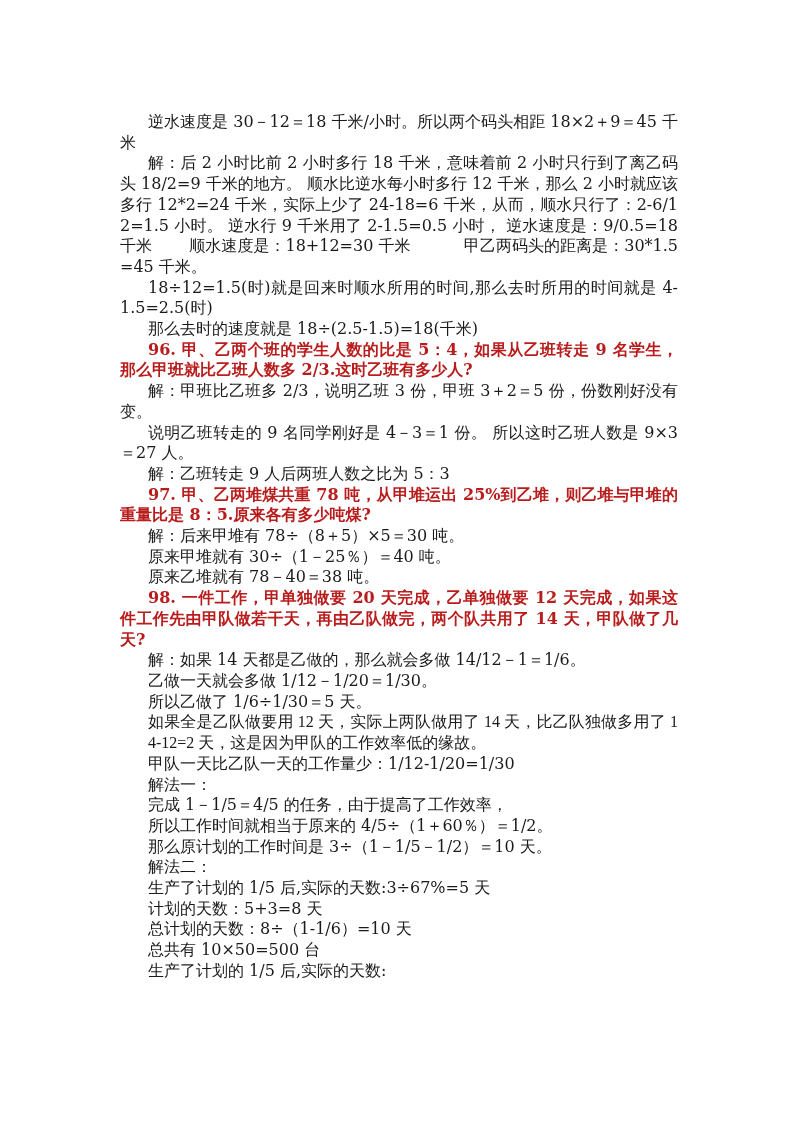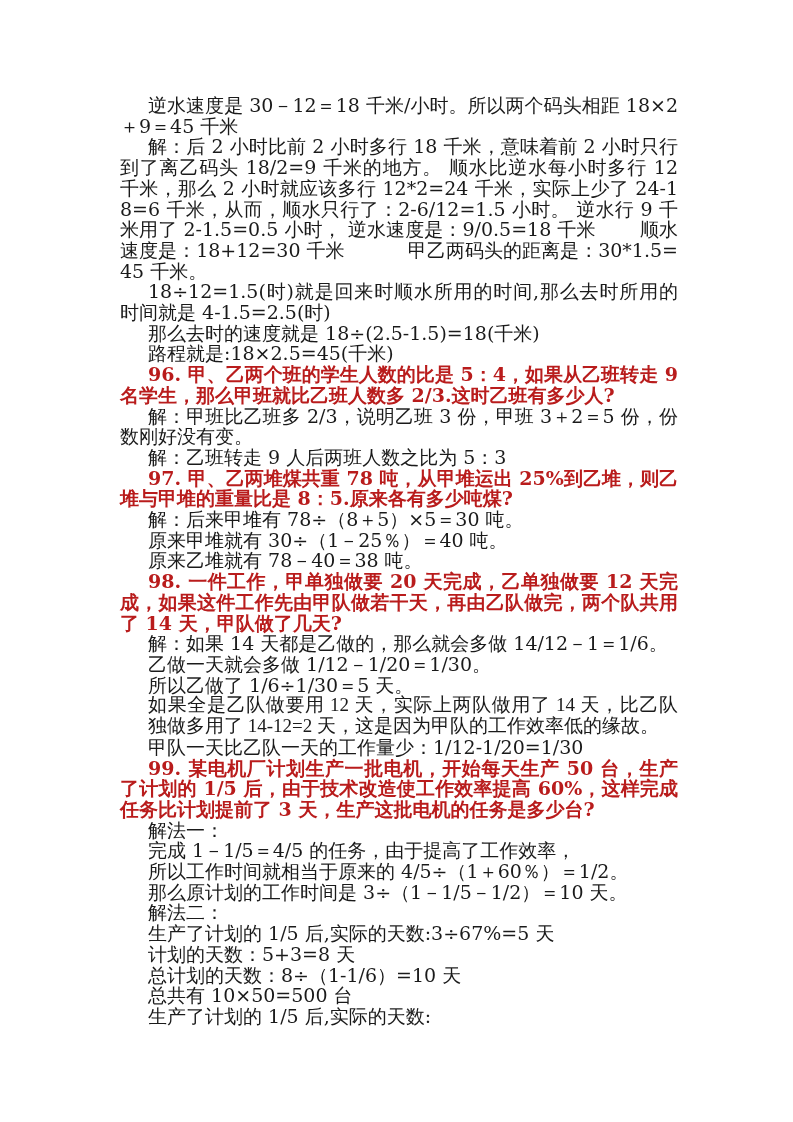--- a/index.html
+++ b/index.html
@@ -1,53 +1,52 @@
 <!DOCTYPE html>
 <html><head>
 <meta charset="utf-8">
 <style>
   html, body { margin: 0; padding: 0; background: #ffffff; }
   body { width: 793px; height: 1122px; position: relative; overflow: hidden; }
   .page {
     position: absolute;
     left: 120px;
-    top: 95px;
+    top: 112px;
     width: 558px;
     font-family: "DejaVu Serif", "Liberation Serif", serif;
-    font-size: 19px;
+    font-size: 16px;
     color: #1a1a1a;
     line-height: 20.7px;
   }
   .p { margin: 0; padding: 0; text-align: justify; text-justify: inter-character; word-break: break-all; }
   .ind { text-indent: 28px; }
   .bold { font-weight: bold; color: #b91c1c; }
 </style>
 </head>
 <body>
 
 <div class="page">
   <p class="p ind">逆水速度是 30－12＝18 千米/小时。所以两个码头相距 18×2＋9＝45 千米</p>
   <p class="p ind">解：后 2 小时比前 2 小时多行 18 千米，意味着前 2 小时只行到了离乙码头 18/2=9 千米的地方。 顺水比逆水每小时多行 12 千米，那么 2 小时就应该多行 12*2=24 千米，实际上少了 24-18=6 千米，从而，顺水只行了：2-6/12=1.5 小时。 逆水行 9 千米用了 2-1.5=0.5 小时， 逆水速度是：9/0.5=18 千米　　 顺水速度是：18+12=30 千米　　　 甲乙两码头的距离是：30*1.5=45 千米。</p>
   <p class="p ind">18÷12=1.5(时)就是回来时顺水所用的时间,那么去时所用的时间就是 4-1.5=2.5(时)</p>
   <p class="p ind">那么去时的速度就是 18÷(2.5-1.5)=18(千米)</p>
-  <p class="p ind">路程就是:18×2.5=45(千米)</p>
   <p class="p ind bold">96. 甲、乙两个班的学生人数的比是 5：4，如果从乙班转走 9 名学生，那么甲班就比乙班人数多 2/3.这时乙班有多少人?</p>
   <p class="p ind">解：甲班比乙班多 2/3，说明乙班 3 份，甲班 3＋2＝5 份，份数刚好没有变。</p>
+  <p class="p ind">说明乙班转走的 9 名同学刚好是 4－3＝1 份。 所以这时乙班人数是 9×3＝27 人。</p>
   <p class="p ind">解：乙班转走 9 人后两班人数之比为 5：3</p>
   <p class="p ind bold">97. 甲、乙两堆煤共重 78 吨，从甲堆运出 25%到乙堆，则乙堆与甲堆的重量比是 8：5.原来各有多少吨煤?</p>
   <p class="p ind">解：后来甲堆有 78÷（8＋5）×5＝30 吨。</p>
   <p class="p ind">原来甲堆就有 30÷（1－25％）＝40 吨。</p>
   <p class="p ind">原来乙堆就有 78－40＝38 吨。</p>
   <p class="p ind bold">98. 一件工作，甲单独做要 20 天完成，乙单独做要 12 天完成，如果这件工作先由甲队做若干天，再由乙队做完，两个队共用了 14 天，甲队做了几天?</p>
   <p class="p ind">解：如果 14 天都是乙做的，那么就会多做 14/12－1＝1/6。</p>
   <p class="p ind">乙做一天就会多做 1/12－1/20＝1/30。</p>
   <p class="p ind">所以乙做了 1/6÷1/30＝5 天。</p>
   <p class="p" style="padding-left:28px;font-family:Liberation Serif, serif;">如果全是乙队做要用 12 天，实际上两队做用了 14 天，比乙队独做多用了 14-12=2 天，这是因为甲队的工作效率低的缘故。</p>
   <p class="p ind">甲队一天比乙队一天的工作量少：1/12-1/20=1/30</p>
-  <p class="p ind bold">99. 某电机厂计划生产一批电机，开始每天生产 50 台，生产了计划的 1/5 后，由于技术改造使工作效率提高 60%，这样完成任务比计划提前了 3 天，生产这批电机的任务是多少台?</p>
   <p class="p ind">解法一：</p>
   <p class="p ind">完成 1－1/5＝4/5 的任务，由于提高了工作效率，</p>
   <p class="p ind">所以工作时间就相当于原来的 4/5÷（1＋60％）＝1/2。</p>
   <p class="p ind">那么原计划的工作时间是 3÷（1－1/5－1/2）＝10 天。</p>
   <p class="p ind">解法二：</p>
   <p class="p ind">生产了计划的 1/5 后,实际的天数:3÷67%=5 天</p>
   <p class="p ind">计划的天数：5+3=8 天</p>
   <p class="p ind">总计划的天数：8÷（1-1/6）=10 天</p>
   <p class="p ind">总共有 10×50=500 台</p>
   <p class="p ind">生产了计划的 1/5 后,实际的天数:</p>

